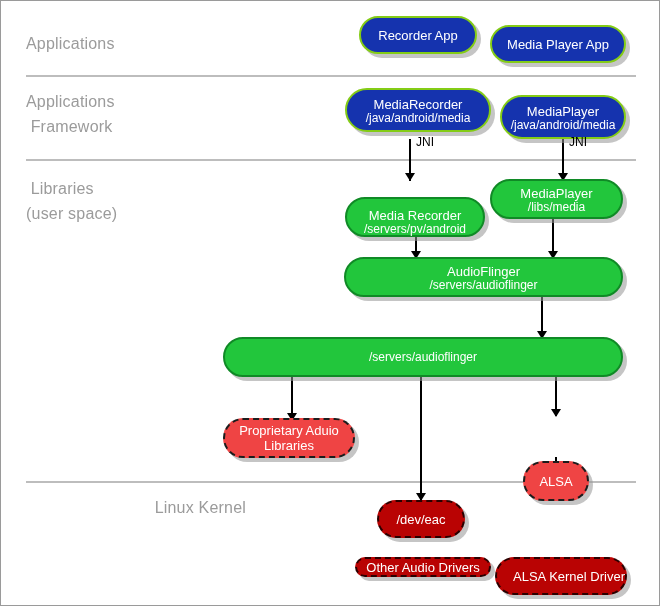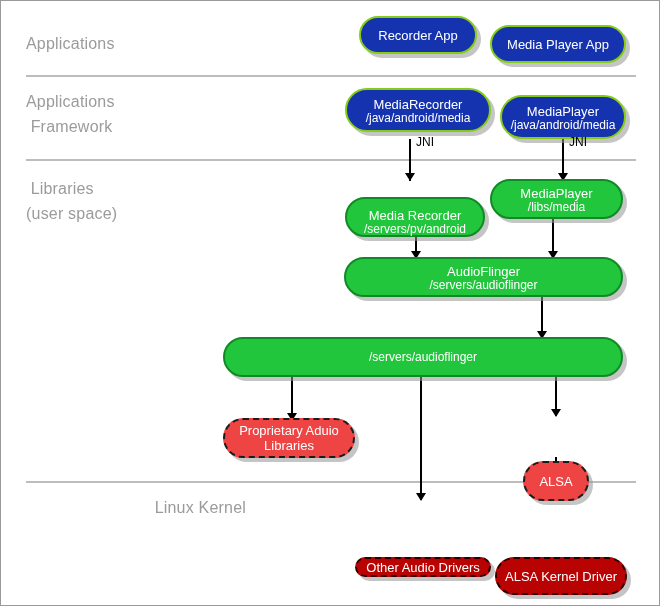--- a/index.html
+++ b/index.html
@@ -190,23 +190,26 @@
   </div>
 
   <div class="node green-dashed" style="left:222px; top:417px; width:132px; height:40px; border-radius:22px;">
     <span class="title wrap">Proprietary Aduio Libraries</span>
   </div>
 
   <div class="node green-dashed" style="left:522px; top:432px; width:66px; height:40px; border-radius:22px;margin-top:28px;">
     <span class="title">ALSA</span>
   </div>
 
+  <div class="node red-dashed" style="left:376px; top:499px; width:88px; height:38px;">
+    <span class="title">/dev/eac</span>
+  </div>
 
 
   <div class="node red-dashed" style="left:354px; top:556px; width:136px; height:20px;">
     <span class="title">Other Audio Drivers</span>
   </div>
 
-  <div class="node red-dashed" style="left:494px; top:556px; width:132px; height:38px;">
+  <div class="node red-dashed" style="left:494px; top:556px; width:132px; height:38px;align-items:flex-end;">
     <span class="title">ALSA Kernel Driver</span>
   </div>
 
 </div>
 
 </body></html>

